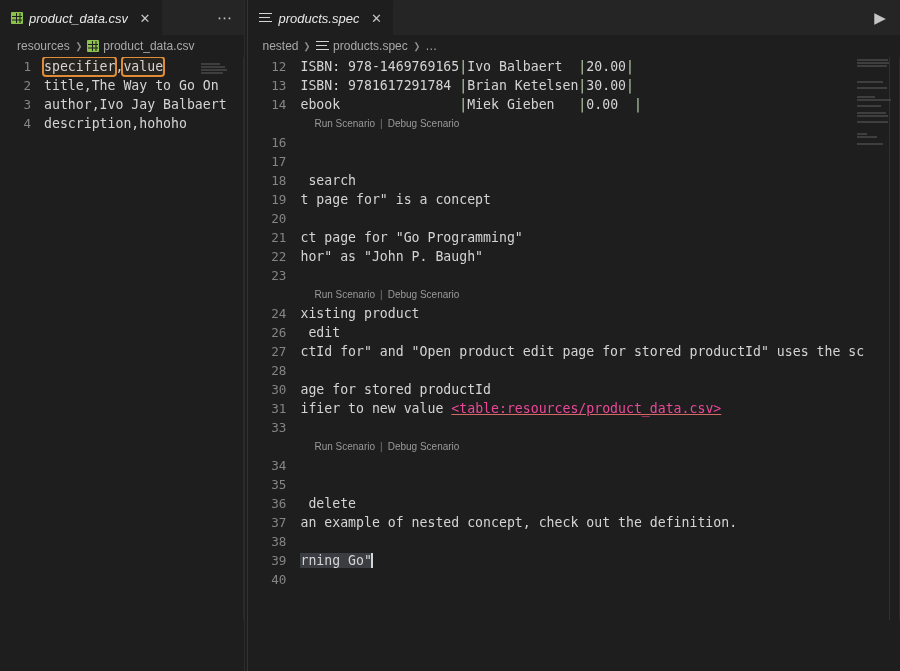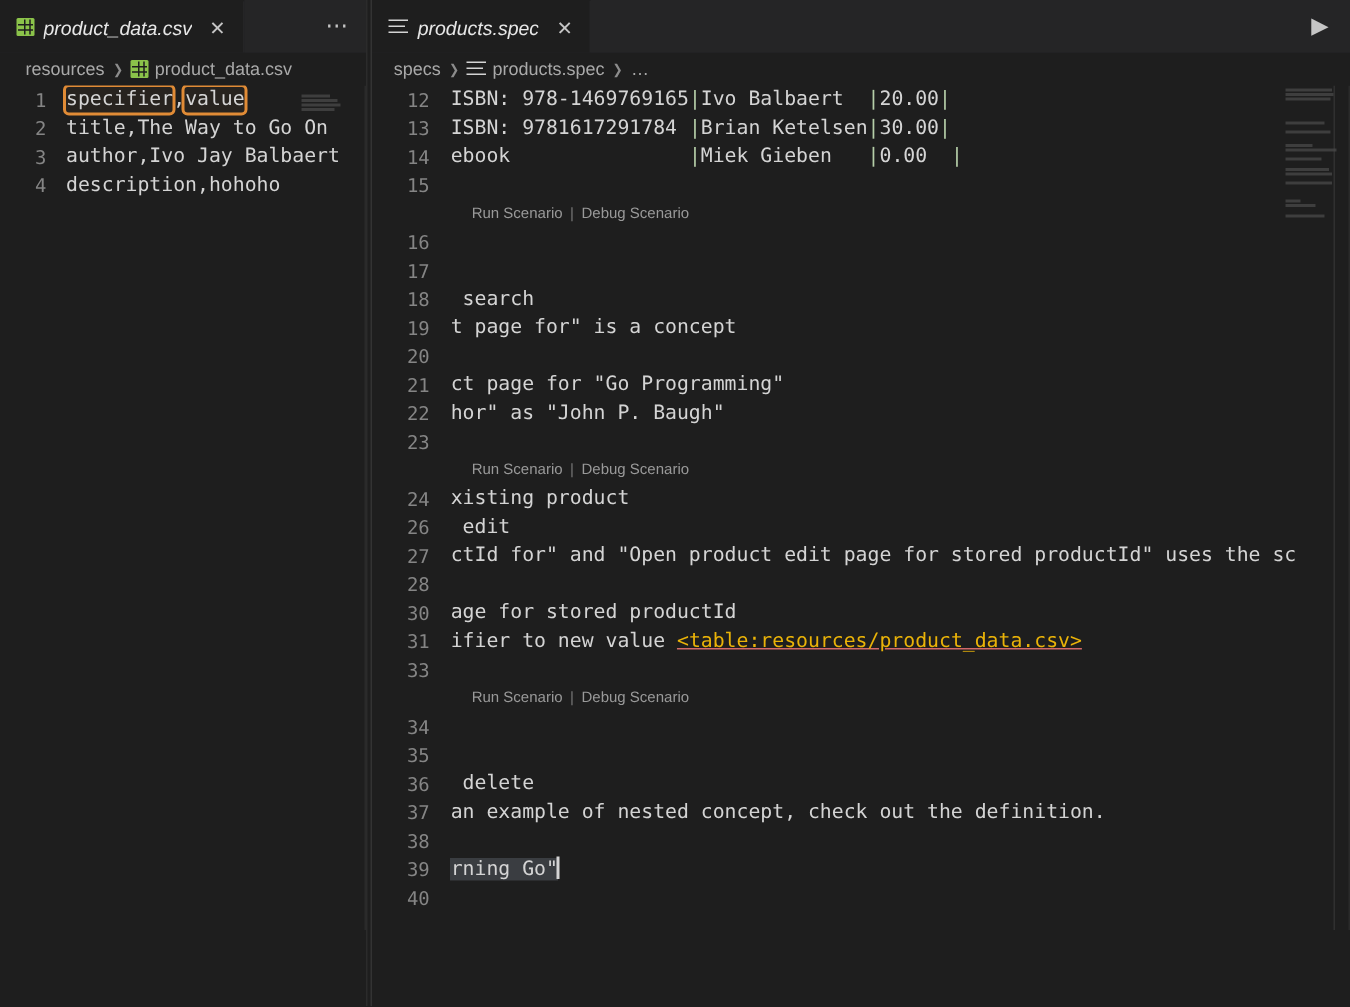--- a/index.html
+++ b/index.html
@@ -201,21 +201,21 @@
     align-items: center;
     font-family: "Liberation Sans", sans-serif;
     font-size: 10px;
     color: #999999;
     padding-left: 66px;
   }
   .codelens .lens-link { cursor: pointer; }
   .codelens .lens-bar { margin: 0 5px; color: #777; }
 
   
-  .t-table { color: #eab308; text-decoration: underline; text-decoration-color: #d16969; }
+  .t-table { color: #ec4899; text-decoration: underline; text-decoration-color: #d16969; }
   .t-pipe  { color: #b5cea8; }
 
   
   .hl-box {
     outline: 2px solid #e08b36;
     border-radius: 2px;
     background: rgba(224,139,54,0.05);
     padding: 1px 0;
   }
 
@@ -330,21 +330,21 @@
         <span class="tab-close">✕</span>
       </div>
       <div class="tabbar-filler"></div>
       <div class="tabbar-actions">
         <div class="action-btn">▶</div>
       </div>
     </div>
 
     <div class="breadcrumbs">
       <span class="crumb">
-        <span>specs</span>
+        <span>nested</span>
       </span>
       <span class="crumb-sep">❯</span>
       <span class="crumb">
         <span class="icon-lines">
             <span></span>
             <span></span>
             <span></span>
           </span>
         <span>products.spec</span>
       </span>
@@ -352,21 +352,20 @@
       <span class="crumb">
         <span>…</span>
       </span>
     </div>
 
     <div class="editor">
       <div class="code-rows" id="right-rows">
           <div class="row"><span class="ln">12</span><span class="txt"><span>ISBN: 978-1469769165</span><span class="t-pipe">|</span><span>Ivo Balbaert  </span><span class="t-pipe">|</span><span>20.00</span><span class="t-pipe">|</span><span></span></span></div>
           <div class="row"><span class="ln">13</span><span class="txt"><span>ISBN: 9781617291784 </span><span class="t-pipe">|</span><span>Brian Ketelsen</span><span class="t-pipe">|</span><span>30.00</span><span class="t-pipe">|</span><span></span></span></div>
           <div class="row"><span class="ln">14</span><span class="txt"><span>ebook               </span><span class="t-pipe">|</span><span>Miek Gieben   </span><span class="t-pipe">|</span><span>0.00  </span><span class="t-pipe">|</span><span></span></span></div>
-          <div class="row"><span class="ln">15</span><span class="txt"></span></div>
           <div class="codelens">
             <span class="lens-link">Run Scenario</span>
             <span class="lens-bar">|</span>
             <span class="lens-link">Debug Scenario</span>
           </div>
           <div class="row"><span class="ln">16</span><span class="txt"></span></div>
           <div class="row"><span class="ln">17</span><span class="txt"></span></div>
           <div class="row"><span class="ln">18</span><span class="txt"> search</span></div>
           <div class="row"><span class="ln">19</span><span class="txt">t page for" is a concept</span></div>
           <div class="row"><span class="ln">20</span><span class="txt"></span></div>

